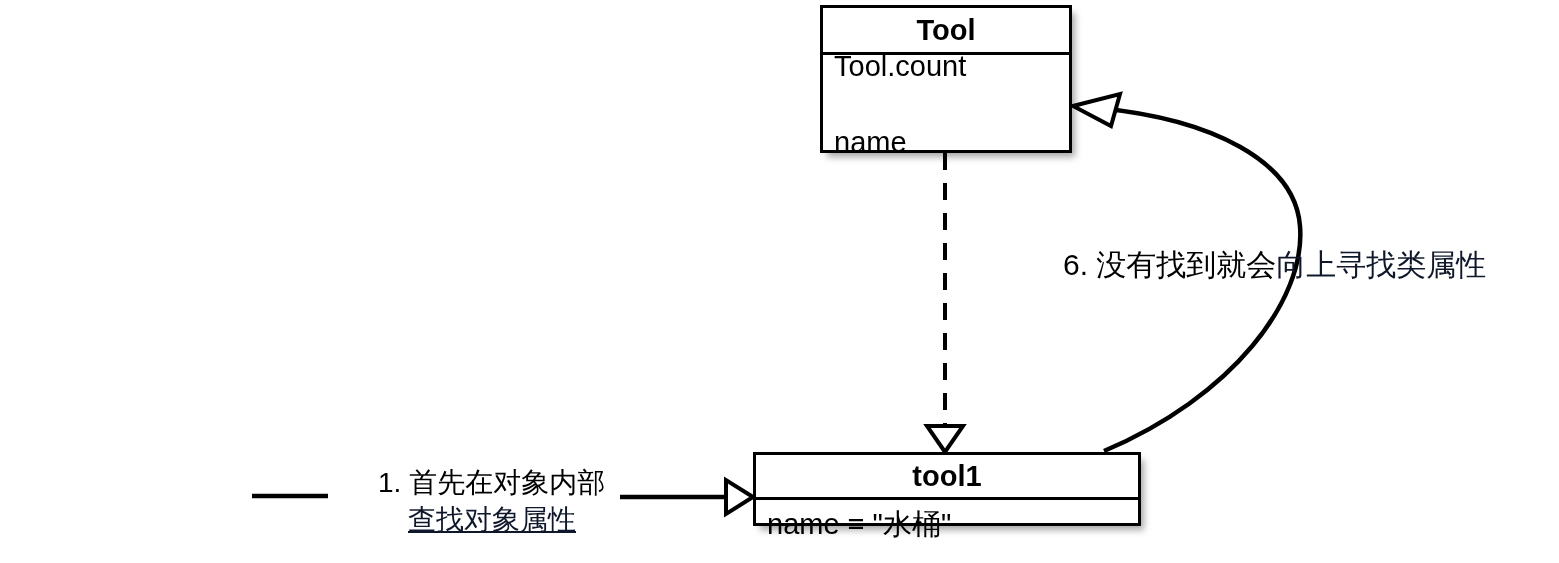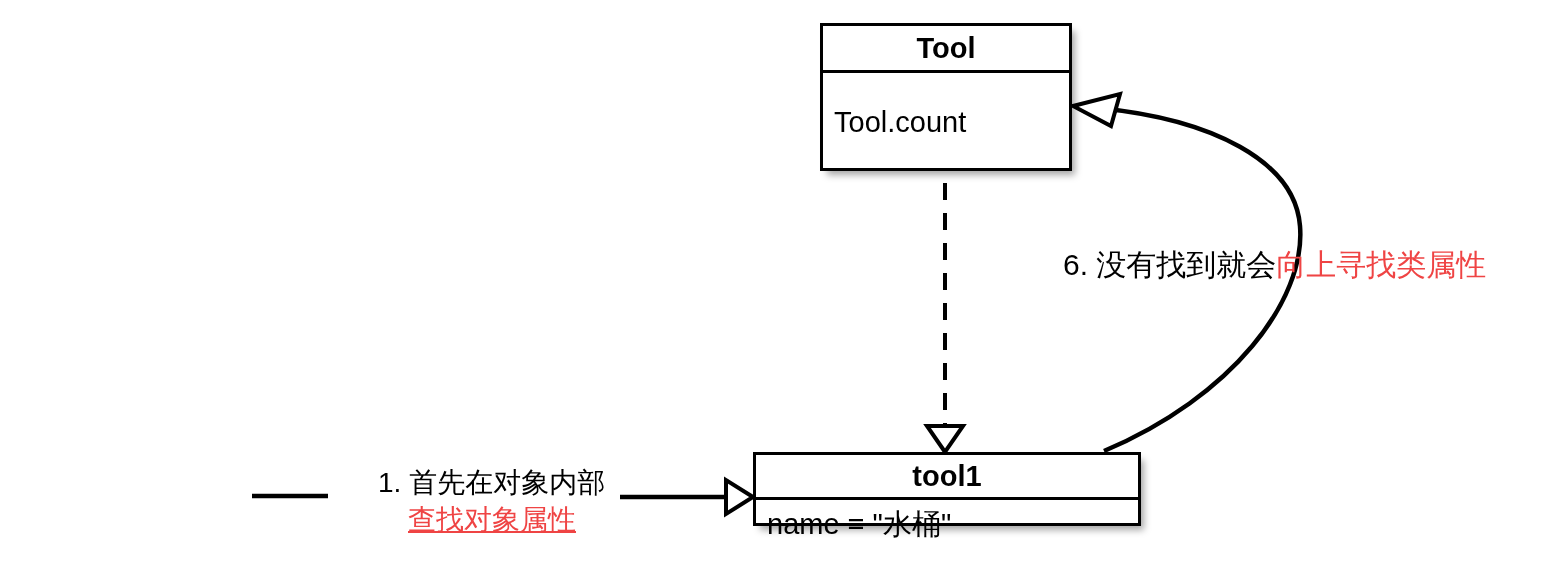--- a/index.html
+++ b/index.html
@@ -58,21 +58,21 @@
     gap: 33px;
   }
   .uml-attr {
     line-height: 1.48;
     white-space: pre;
   }
 
   
   #box-tool {
     left: 820px;
-    top: 23px;
+    top: 5px;
     width: 252px;
     height: 148px;
     font-size: 29px;
   }
   #box-tool .uml-title { height: 47px; font-size: 29px; }
   #box-tool .uml-body  { height: 98px; font-size: 29px; }
 
   
   #box-tool1 {
     left: 753px;
@@ -84,21 +84,21 @@
   #box-tool1 .uml-title { height: 45px; font-size: 29px; }
   #box-tool1 .uml-body  { height: 49px; font-size: 29px; }
 
   
   .label {
     position: absolute;
     white-space: nowrap;
     color: #000000;
     z-index: 4;
   }
-  .red { color: #ef4444; }
+  .red { color: #0f172a; }
 
   #label-expression {
     left: 8px;
     top: 473px;
     font-size: 39px;
     line-height: 1;
   }
   #label-step1 {
     left: 334px;
     top: 464px;
@@ -144,20 +144,21 @@
     <g>
       <line x1="620" y1="497" x2="731" y2="497" stroke="#000000" stroke-width="4.5"></line>
       <polygon points="753,497 726,480 726,514" fill="#ffffff" stroke="#000000" stroke-width="4" stroke-linejoin="miter"></polygon>
     </g>
   </svg>
 
   <div class="uml-box" id="box-tool">
     <div class="uml-title">Tool</div>
     <div class="uml-body">
       <div class="uml-attr">Tool.count</div>
+      <div class="uml-attr">name</div>
     </div>
   </div>
 
   <div class="uml-box" id="box-tool1">
     <div class="uml-title">tool1</div>
     <div class="uml-body">
       <div class="uml-attr">name = "水桶"</div>
     </div>
   </div>
 

